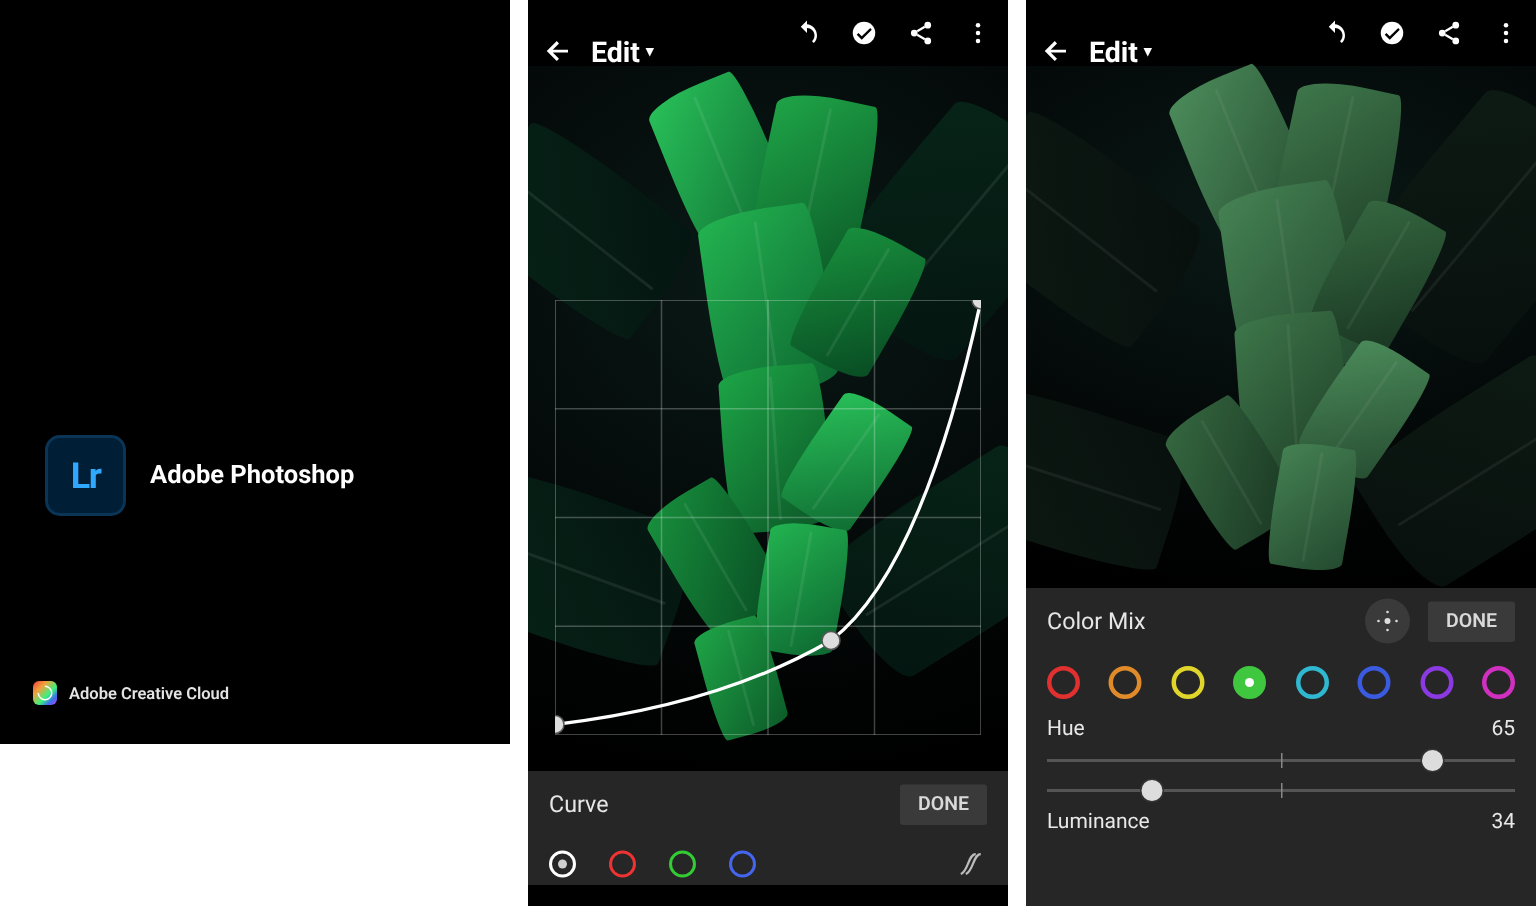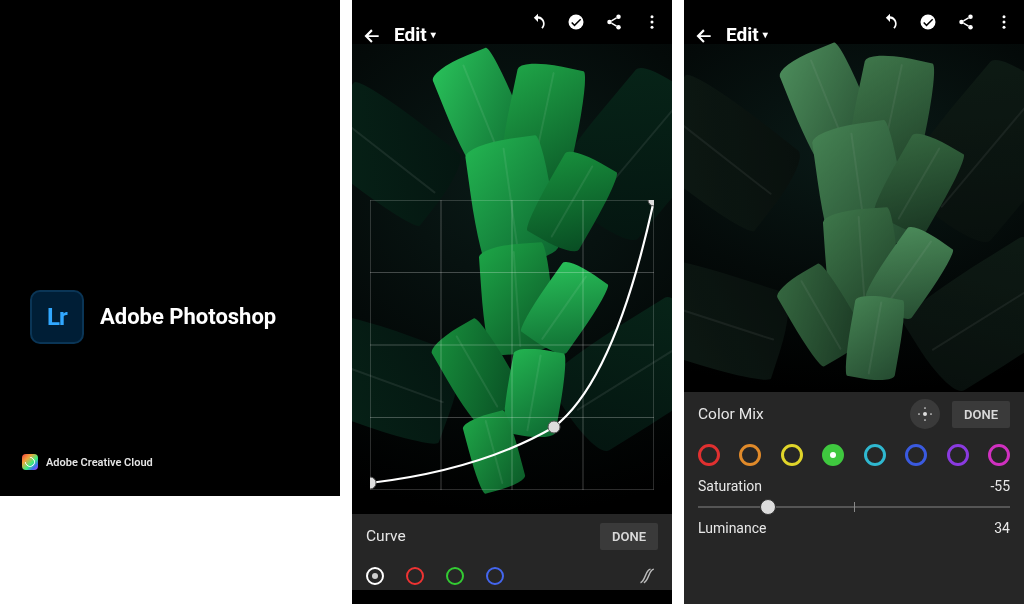--- a/index.html
+++ b/index.html
@@ -8,29 +8,29 @@
   .panel { background: #000; position: relative; overflow: hidden; }
   .panel1 { width: 340px; height: 496px; }
   .gap { width: 12px; background: #fff; }
   .panel2 { width: 320px; height: 604px; }
   .panel3 { width: 340px; height: 604px; }
 
   
   .splash-center { position: absolute; top: 290px; left: 30px; display: flex; align-items: center; gap: 16px; }
   .lr-tile { width: 54px; height: 54px; border-radius: 10px; background: #001e36; border: 2px solid #0a3556; display: flex; align-items: center; justify-content: center; }
   .lr-text { font-weight: 700; font-size: 24px; letter-spacing: -1px; color:#31a8ff;}
-  .splash-title { color: #fff; font-size: 22px; font-weight: 700; line-height: 1.3; }
+  .splash-title { color: #fff; font-size: 17px; font-weight: 700; line-height: 1.3; }
   .cc-row { position: absolute; bottom: 26px; left: 22px; display: flex; align-items: center; gap: 8px; }
   .cc-icon { width: 16px; height: 16px; border-radius: 4px; background: linear-gradient(135deg,#f13c3c 0%,#f1a33c 30%,#3cf17e 60%,#3c6ef1 80%,#d13cf1 100%); position:relative; }
   .cc-icon::after{content:"";position:absolute;inset:3px;border-radius:50%;border:1.5px solid #fff;border-left-color:transparent;transform:rotate(45deg);}
   .cc-label { color: #e4e4e4; font-size: 11px; font-weight: 600; }
 
   
   .hdr { height: 44px; display: flex; align-items: center; padding: 0 10px; color:#fff; }
-  .hdr .left { display:flex; align-items:flex-end; gap:12px;margin-top:24px;}
+  .hdr .left { display:flex; align-items:center; gap:12px;margin-top:24px;}
   .hdr .title { font-size: 19px; font-weight: 700; display:flex; align-items:center; gap:4px;}
   .hdr .title .caret{font-size:10px;}
   .hdr .spacer{flex:1;}
   .hdr .actions{display:flex; align-items:center; gap:18px;}
   .ico{width:20px;height:20px;display:inline-flex;align-items:center;justify-content:center;}
   svg{display:block;}
 
   
   .photo { position: relative; width: 100%; background: radial-gradient(120% 70% at 50% 30%, #0a1a17 0%, #040a09 55%, #000 100%); }
   .leaf{position:absolute;border-radius:60% 10% 60% 10%/10% 60% 10% 60%;transform-origin:center;}
@@ -290,26 +290,33 @@
           <span class="sw" style="border-color: rgb(224, 48, 48);"></span>
           <span class="sw" style="border-color: rgb(224, 138, 42);"></span>
           <span class="sw" style="border-color: rgb(224, 213, 42);"></span>
           <span class="sw sel" style="border-color: rgb(63, 200, 63); background: rgb(63, 200, 63);"></span>
           <span class="sw" style="border-color: rgb(47, 184, 208);"></span>
           <span class="sw" style="border-color: rgb(58, 90, 224);"></span>
           <span class="sw" style="border-color: rgb(138, 58, 224);"></span>
           <span class="sw" style="border-color: rgb(208, 48, 192);"></span>
         </div>
 
-
       <div class="slider-block">
         <div class="slider-head">
-          <span>Saturation</span>
-          <span>-55</span>
-        </div>
+          <span>Hue</span>
+          <span>65</span>
+        </div>
+        <div class="track">
+          <div class="line"></div>
+            <div class="center"></div>
+          <div class="thumb" id="thumb-hue" style="left: 82.5%;"></div>
+        </div>
+      </div>
+
+      <div class="slider-block">
         <div class="track">
           <div class="line"></div>
             <div class="center"></div>
           <div class="thumb" id="thumb-sat" style="left: 22.5%;"></div>
         </div>
       </div>
 
       <div class="slider-block" style="padding-bottom:0">
         <div class="slider-head">
           <span>Luminance</span>

